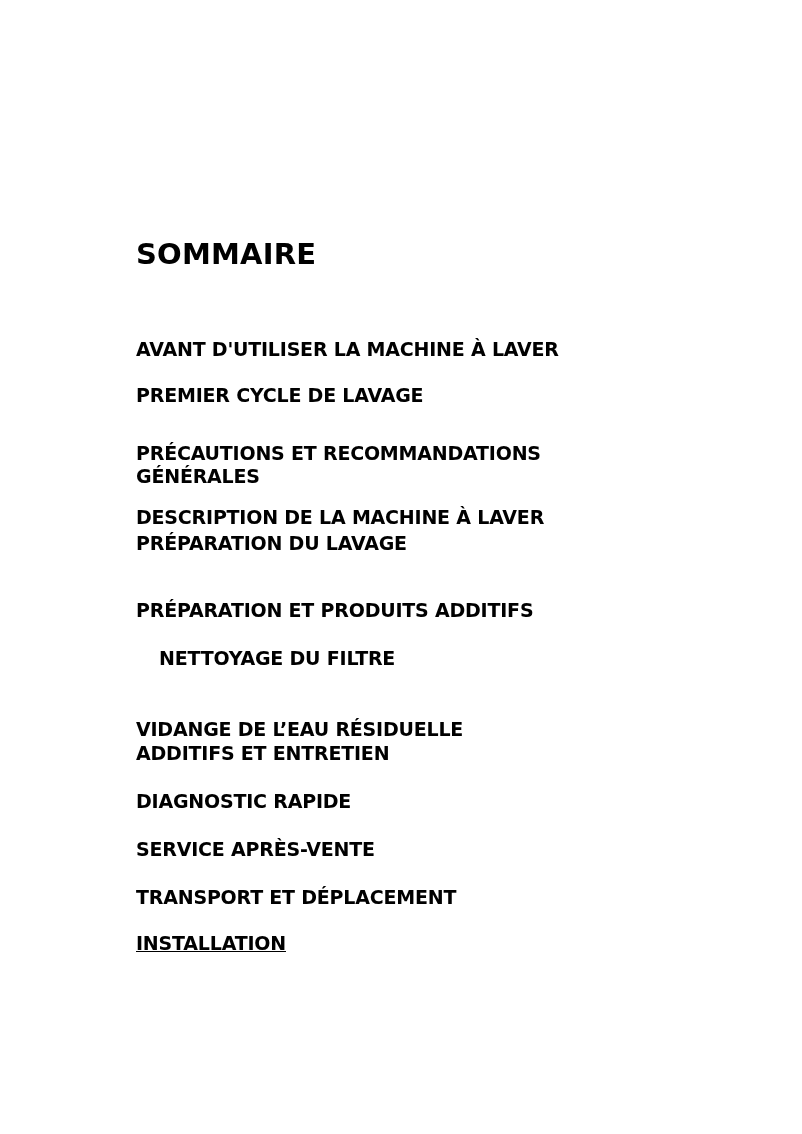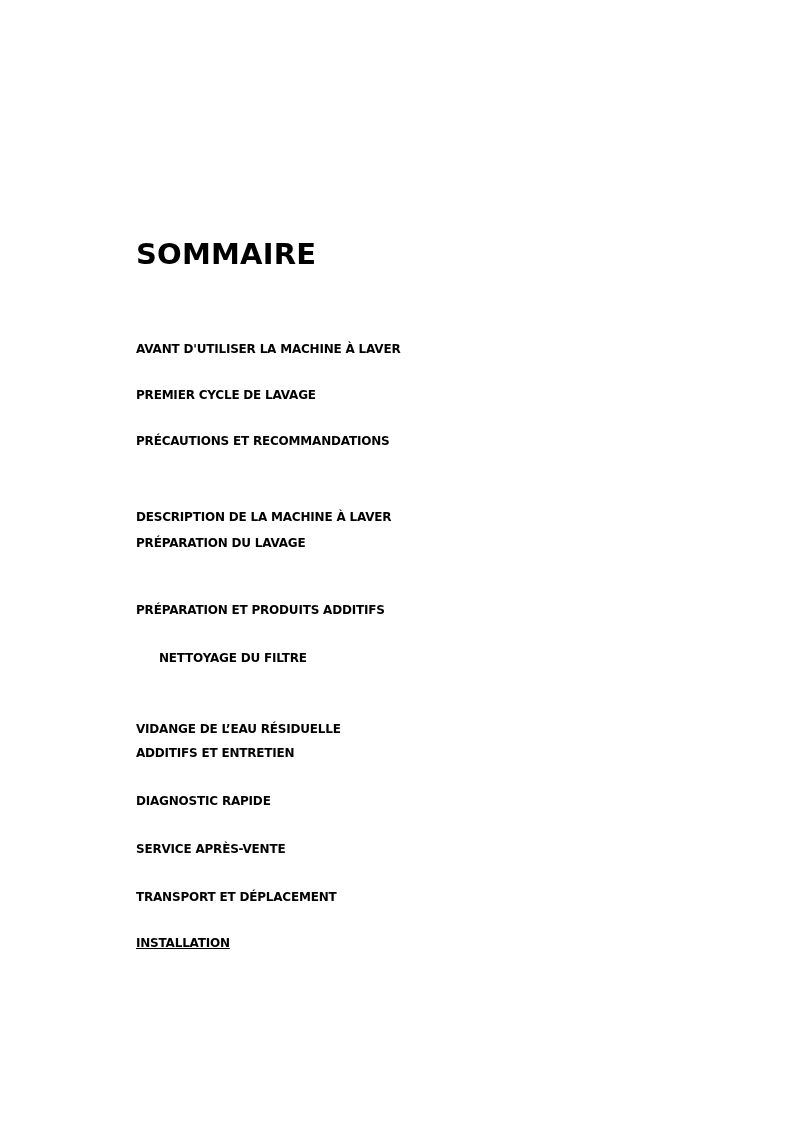--- a/index.html
+++ b/index.html
@@ -38,21 +38,21 @@
       left: 136px;
       top: 0;
       margin: 0;
       padding: 0;
       list-style: none;
     }
     .toc-item {
       position: absolute;
       left: 0;
       margin: 0;
-      font-size: 12px;
+      font-size: 19px;
       font-weight: bold;
       line-height: 23px;
       white-space: nowrap;
       cursor: pointer;
       letter-spacing: -0.2px;
     }
     .toc-item .line { display: block; }
   </style>
 </head>
 <body>
@@ -60,22 +60,23 @@
 <div class="page">
   <h1 class="toc-title">SOMMAIRE</h1>
 
   <ul class="toc-list">
     <li class="toc-item" style="top: 338px;">
       <span class="line">AVANT D'UTILISER LA MACHINE À LAVER</span>
     </li>
     <li class="toc-item" style="top: 384px;">
       <span class="line">PREMIER CYCLE DE LAVAGE</span>
     </li>
-    <li class="toc-item" style="top: 430px;">
+    <li class="toc-item" style="top: 442px;">
       <span class="line">PRÉCAUTIONS ET RECOMMANDATIONS</span>
+      <span class="line">GÉNÉRALES</span>
     </li>
     <li class="toc-item" style="top: 506px;">
       <span class="line">DESCRIPTION DE LA MACHINE À LAVER</span>
     </li>
     <li class="toc-item" style="top: 532px;">
       <span class="line">PRÉPARATION DU LAVAGE</span>
     </li>
     <li class="toc-item" style="top: 599px;">
       <span class="line">PRÉPARATION ET PRODUITS ADDITIFS</span>
     </li>

